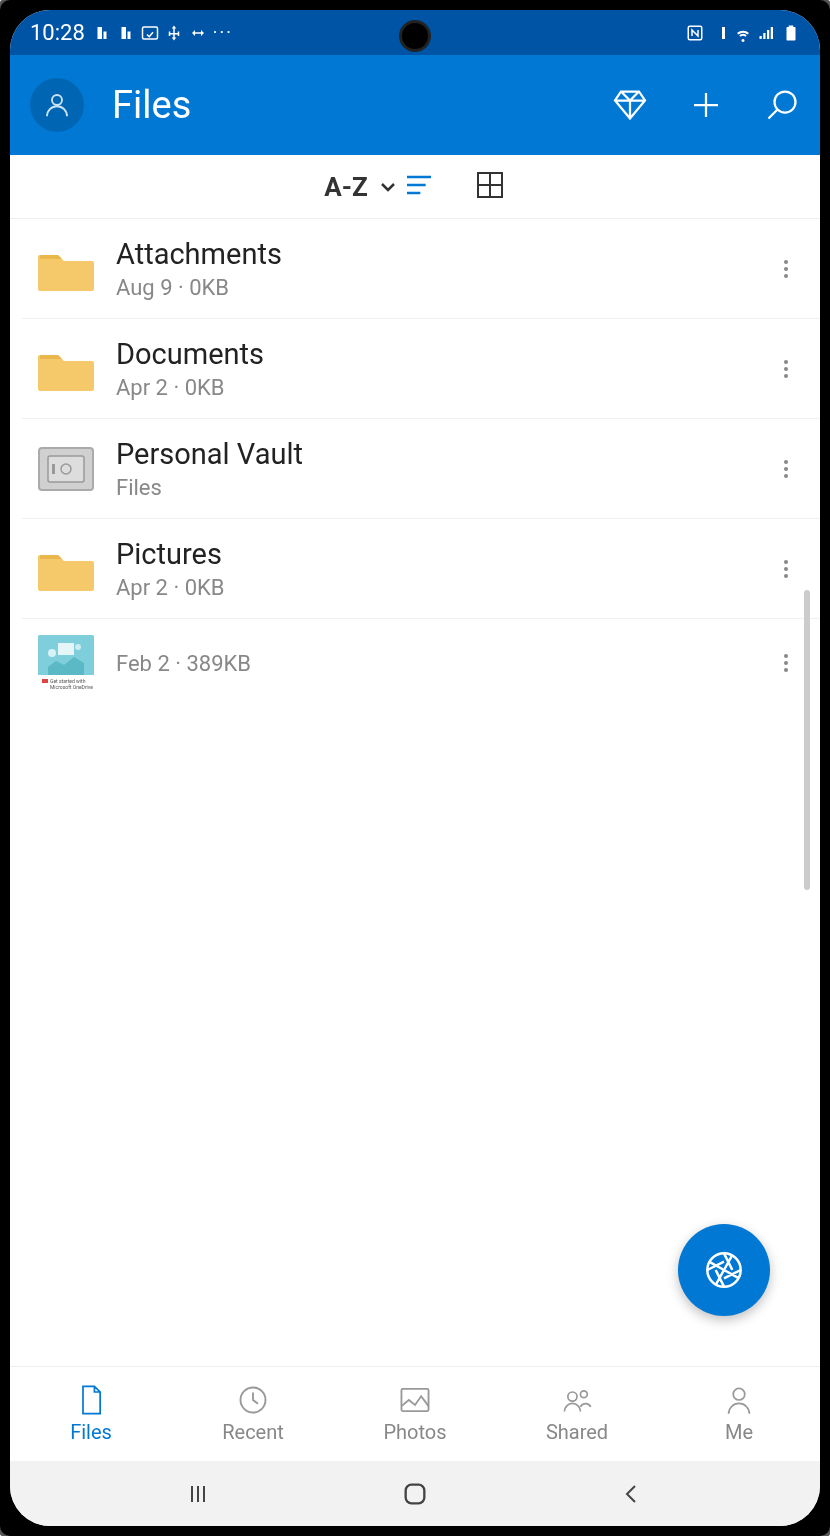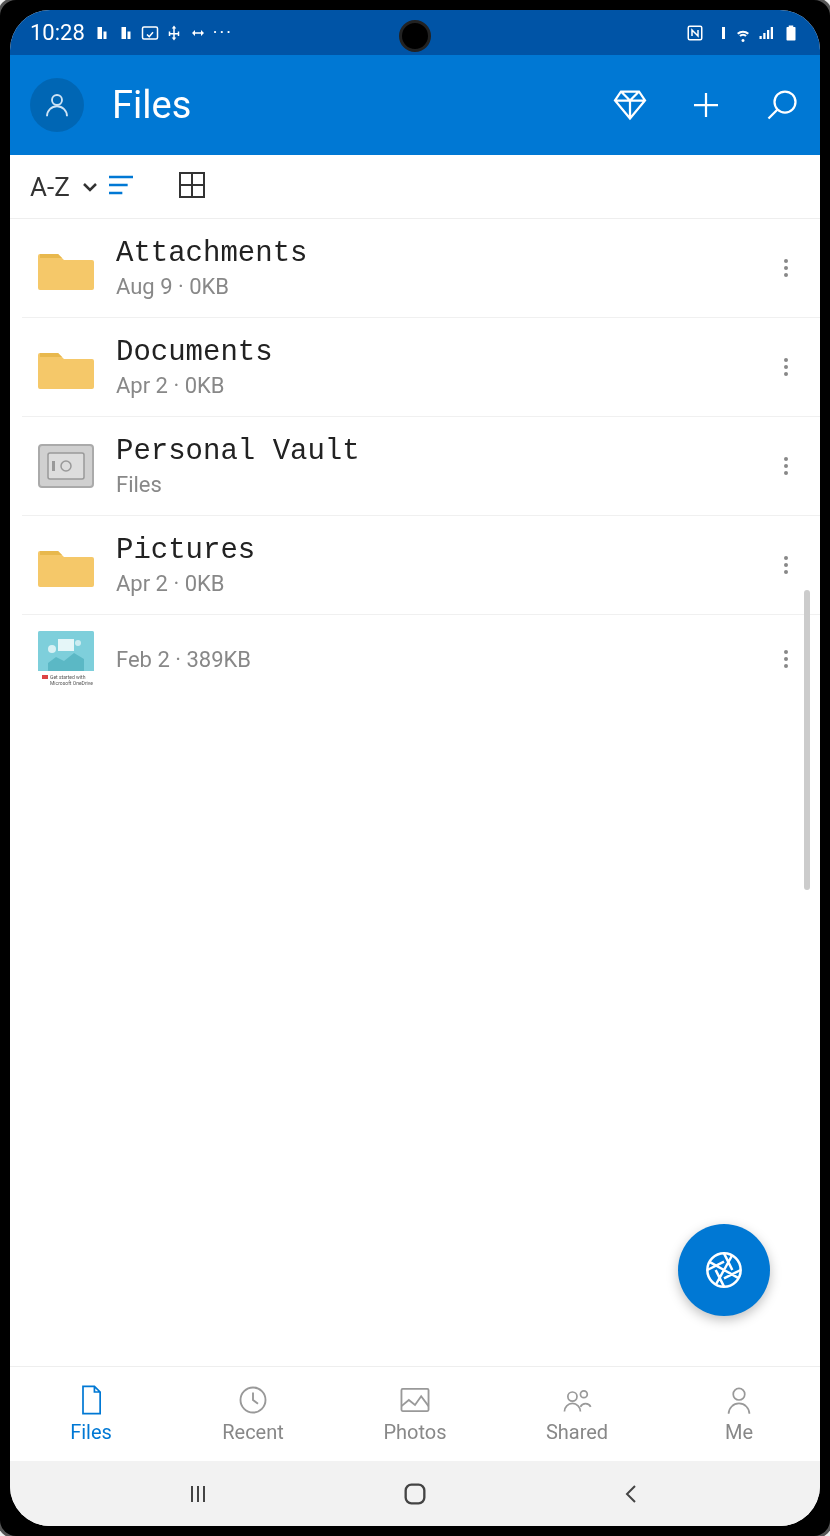--- a/index.html
+++ b/index.html
@@ -1,37 +1,37 @@
 <!DOCTYPE html>
 <html><head>
 <meta charset="utf-8">
 <style>
 * { margin: 0; padding: 0; box-sizing: border-box; font-family: -apple-system, BlinkMacSystemFont, 'Segoe UI', Roboto, sans-serif; }
 body { background: #f0f0f0; display: flex; justify-content: center; align-items: flex-start; padding: 0; }
-.phone-frame { width: 830px; height: 1536px; background: #000; border-radius: 16px; padding: 10px 10px; position: relative; margin: 0 auto; box-shadow: 0 0 0 3px #555; }
+.phone-frame { width: 830px; height: 1536px; background: #000; border-radius: 10px; padding: 10px 10px; position: relative; margin: 0 auto; box-shadow: 0 0 0 3px #555; }
 .phone-screen { width: 100%; height: 100%; background: #fff; border-radius: 40px; overflow: hidden; display: flex; flex-direction: column; position: relative; }
 .camera-hole { position: absolute; top: 20px; left: 50%; transform: translateX(-50%); width: 32px; height: 32px; background: #000; border-radius: 50%; z-index: 100; border: 3px solid #222; }
 .status-bar { height: 45px; background: #0054a6; color: #fff; display: flex; align-items: center; justify-content: space-between; padding: 0 20px; font-size: 22px; }
 .status-left { display: flex; align-items: center; gap: 8px; }
 .status-right { display: flex; align-items: center; gap: 8px; }
 .status-icons { display: flex; gap: 6px; align-items: center; font-size: 18px; }
 .app-header { height: 100px; background: #0078d4; color: #fff; display: flex; align-items: center; padding: 0 20px; gap: 18px; }
 .avatar-circle { width: 54px; height: 54px; background: rgba(0,0,0,0.15); border-radius: 50%; display: flex; align-items: center; justify-content: center; }
 .header-title { font-size: 38px; font-weight: 400; flex: 1; margin-left: 10px; }
 .header-actions { display: flex; gap: 40px; align-items: center; }
 .header-icon { width: 36px; height: 36px; display: flex; align-items: center; justify-content: center; }
-.filter-bar { height: 64px; background: #fff; display: flex; align-items: center; justify-content: flex-start; padding: 0 20px; border-bottom: 1px solid #eee; }
+.filter-bar { height: 64px; background: #fff; display: flex; align-items: center; justify-content: center; padding: 0 20px; border-bottom: 1px solid #eee; font-weight: bold; }
 .sort-toggle { display: flex; align-items: center; gap: 8px; font-size: 26px; color: #333; }
 .filter-actions { display: flex; gap: 36px; align-items: center; }
 .file-list { flex: 1; background: #fff; overflow-y: auto; }
 .file-row { display: flex; align-items: center; padding: 18px 20px 18px 12px; border-bottom: 1px solid #f0f0f0; gap: 18px; margin-left: 12px; }
 .file-icon { width: 64px; height: 52px; display: flex; align-items: center; justify-content: center; flex-shrink: 0; }
 .folder-svg { width: 60px; height: 48px; }
 .file-info { flex: 1; display: flex; flex-direction: column; gap: 4px; }
-.file-name { font-size: 29px; color: #222; font-family: Liberation Mono, monospace; }
+.file-name { font-size: 29px; color: #222; }
 .file-meta { font-size: 22px; color: #888; }
 .file-more { width: 28px; display: flex; align-items: center; justify-content: center; color: #888; font-size: 24px; flex-direction: column; gap: 3px; }
 .file-more .dot { width: 4px; height: 4px; background: #888; border-radius: 50%; }
 .vault-icon { width: 56px; height: 44px; background: #d0d0d0; border-radius: 4px; border: 2px solid #aaa; display: flex; align-items: center; justify-content: center; font-size: 14px; color: #888; position: relative; }
 .doc-thumb { width: 56px; height: 56px; background: linear-gradient(180deg, #a8e0e8 0%, #7dd0dc 70%, #fff 70%); border-radius: 2px; position: relative; overflow: hidden; font-size: 7px; }
 .fab { position: absolute; bottom: 210px; right: 50px; width: 92px; height: 92px; background: #0078d4; border-radius: 50%; display: flex; align-items: center; justify-content: center; box-shadow: 0 4px 12px rgba(0,0,0,0.25); }
 .bottom-nav { height: 95px; background: #fff; border-top: 1px solid #eee; display: flex; }
 .nav-item { flex: 1; display: flex; flex-direction: column; align-items: center; justify-content: center; gap: 4px; color: #888; }
 .nav-item.active { color: #0078d4; }
 .nav-icon { width: 32px; height: 32px; display: flex; align-items: center; justify-content: center; }

